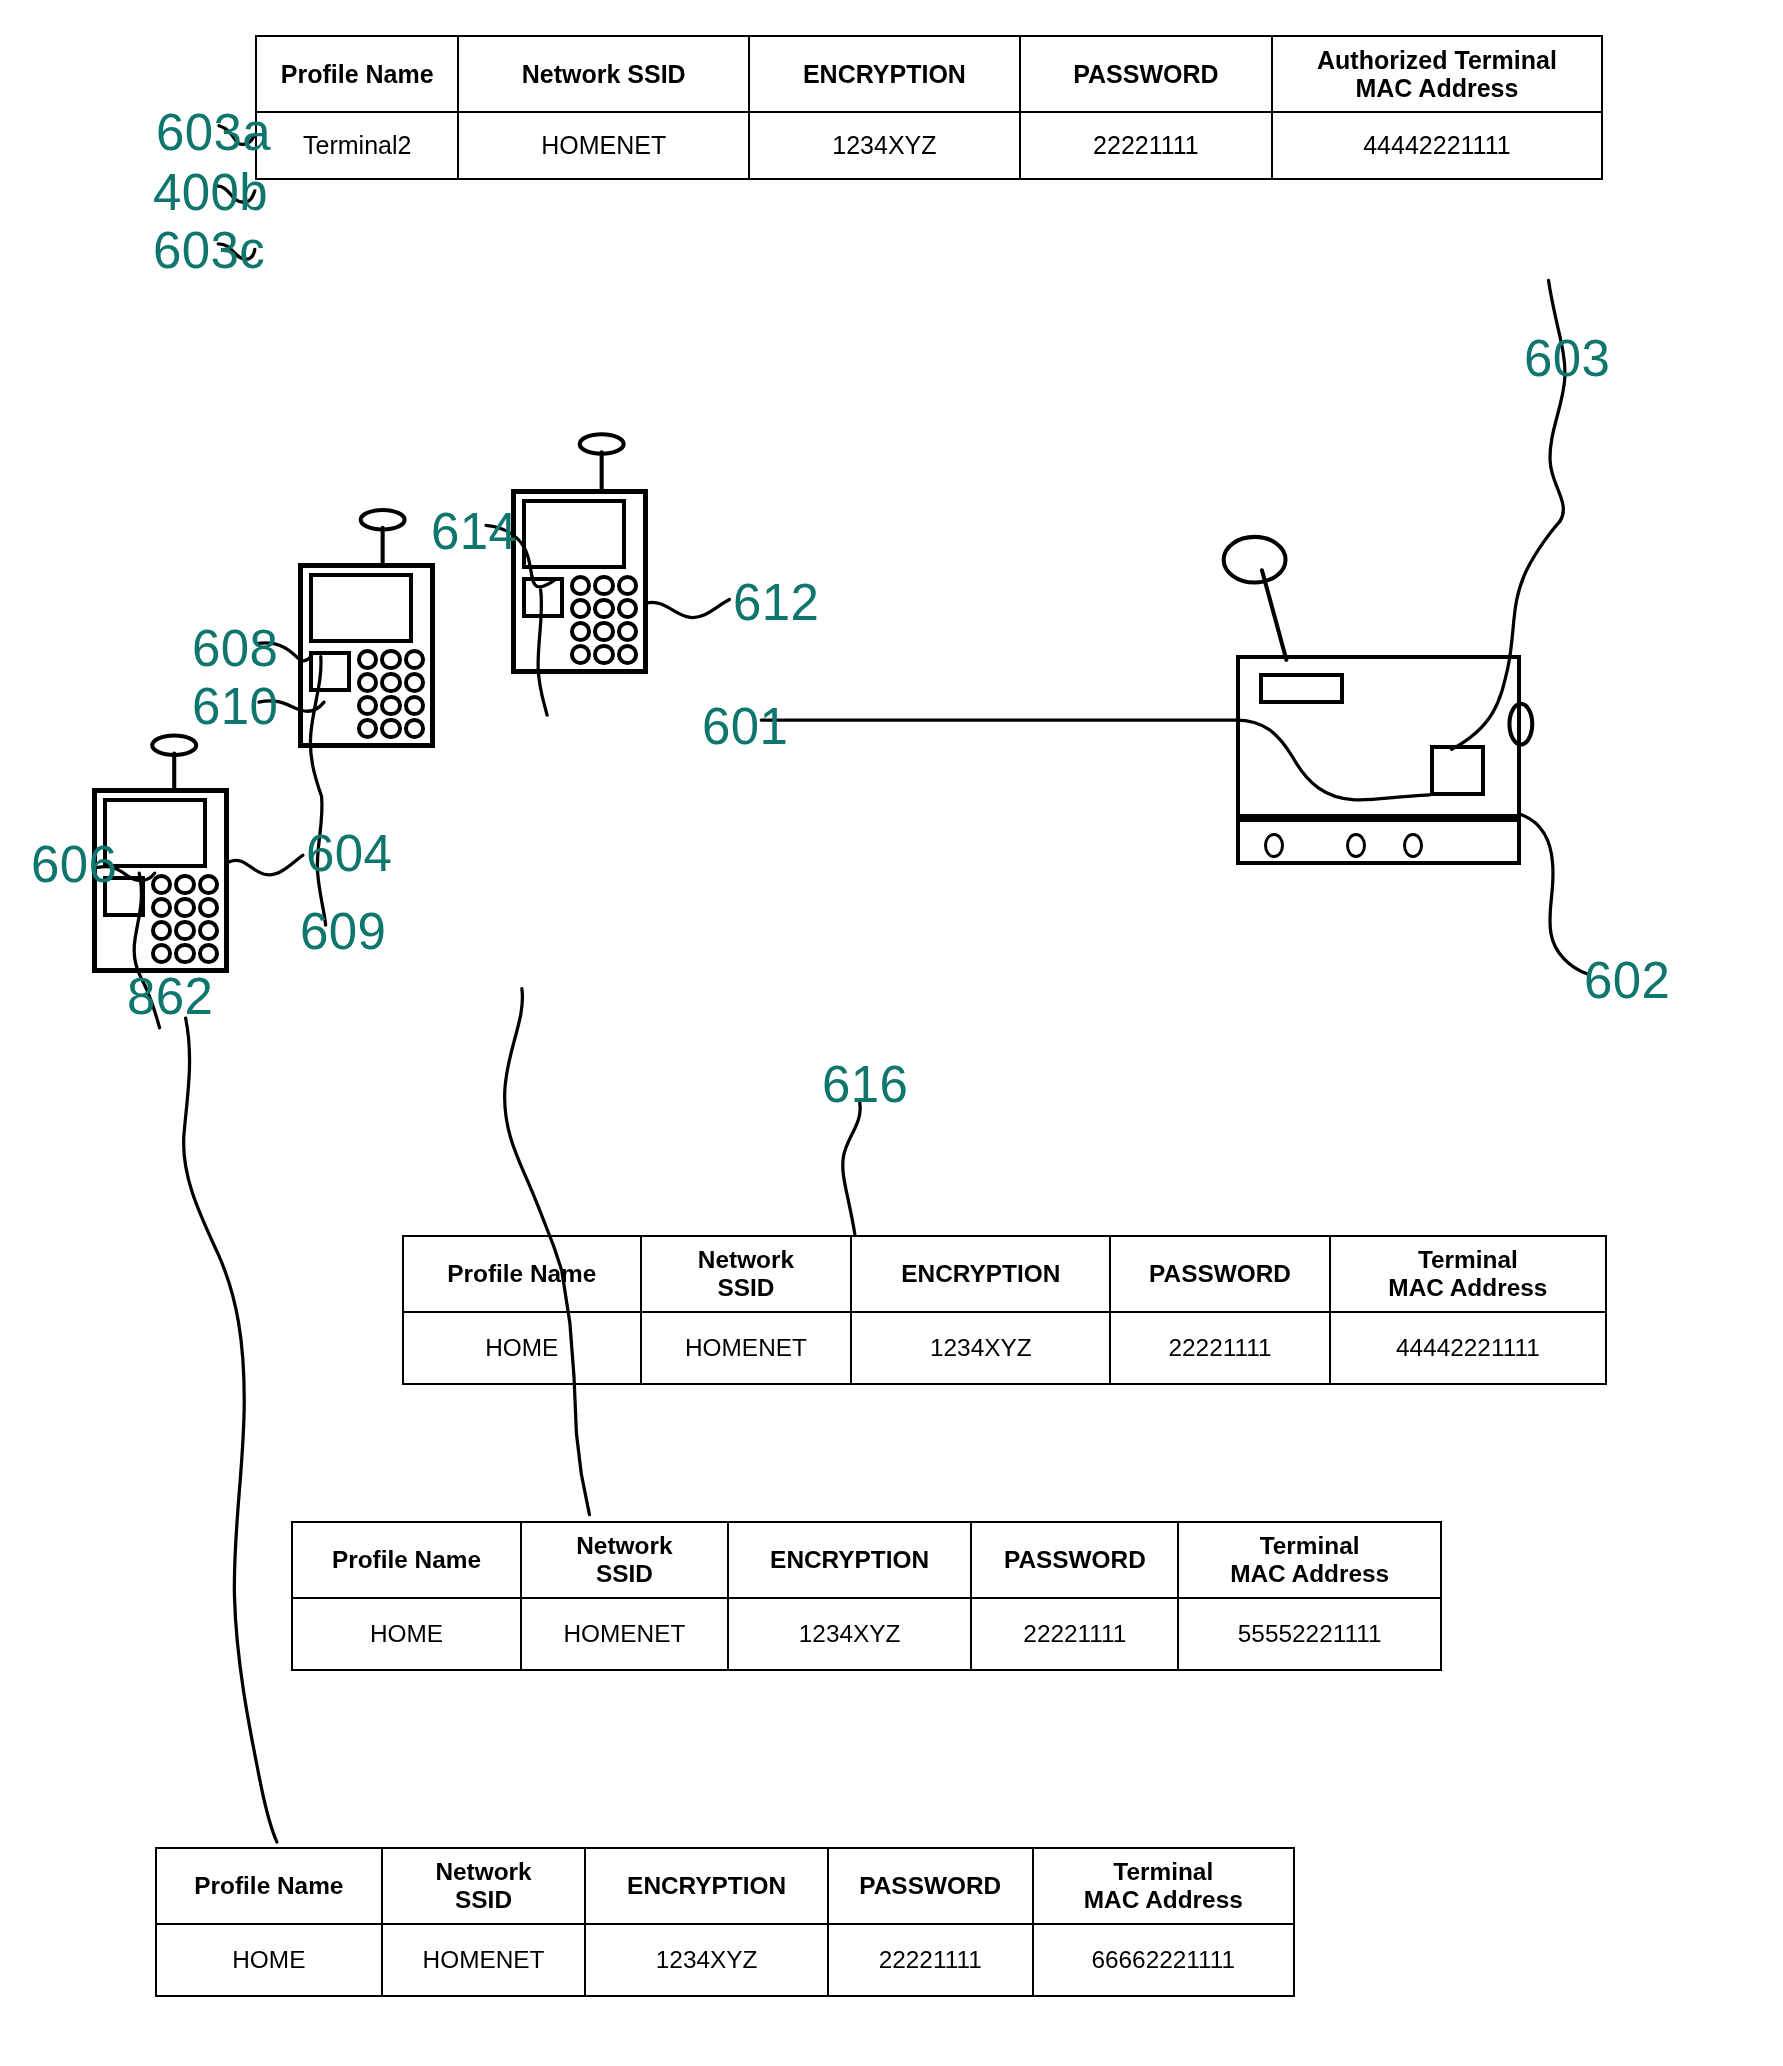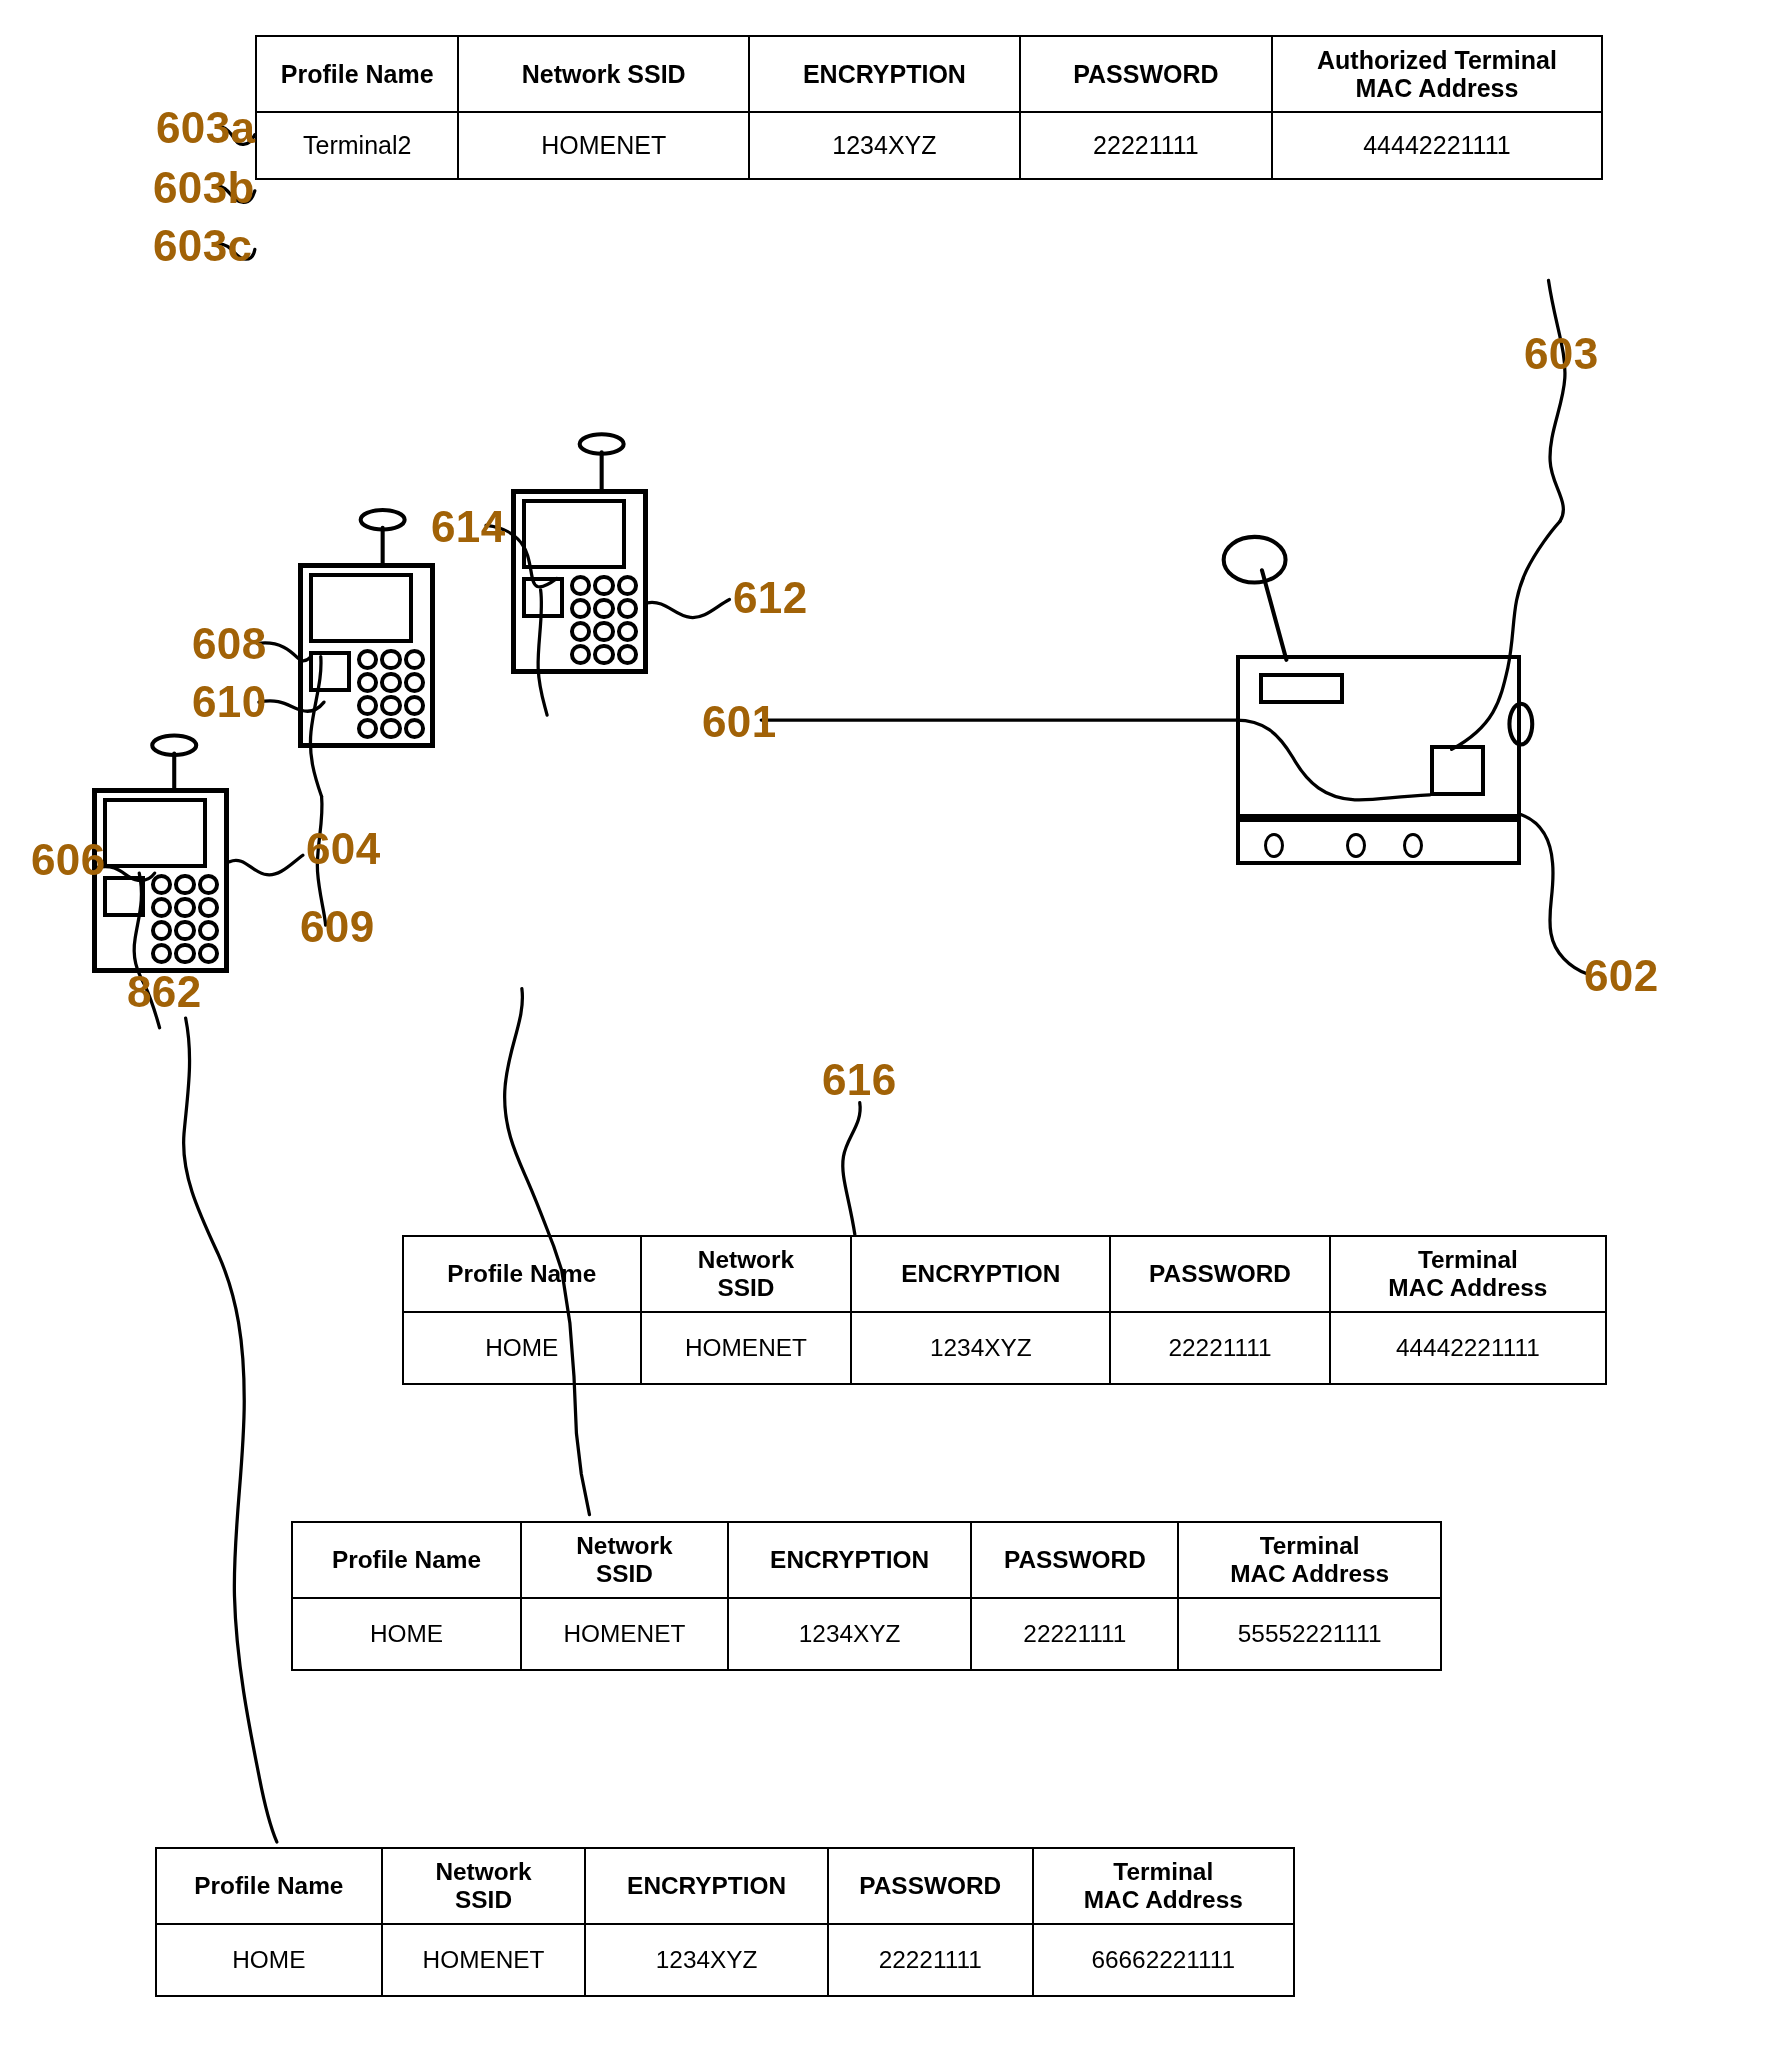--- a/index.html
+++ b/index.html
@@ -75,23 +75,23 @@
   #table-609 tbody td { height: 64px; }
 
   #table-605 { left: 155px; top: 1847px; width: 1140px; }
   #table-605 thead td { height: 67px; }
   #table-605 tbody td { height: 64px; }
 
   
   .ref {
     position: absolute;
     font-family: "Liberation Sans", sans-serif;
-    font-size: 44px;
-    font-weight: bold;
-    color: #a16207;
+    font-size: 51px;
+    font-weight: normal;
+    color: #0f766e;
     white-space: nowrap;
     letter-spacing: 0.4px;
   }
 
   
   #router {
     position: absolute;
     left: 1236px;
     top: 655px;
     width: 285px;
@@ -446,21 +446,21 @@
       <path d="M178,1210 C188,1232 192,1248 196,1262" stroke-width="4"></path>
 
       <path d="M228,1250 C238,1300 230,1346 226,1392 C222,1442 244,1488 268,1540
                C292,1594 300,1650 300,1720 C300,1800 286,1880 288,1960
                C290,2040 306,2120 318,2180 C326,2222 334,2248 340,2262" stroke-width="4"></path>
 
     </g>
   </svg>
 
   <div class="ref" style="left:156px; top:103px;">603a</div>
-  <div class="ref" style="left:153px; top:163px;">603b</div>
+  <div class="ref" style="left:153px; top:163px;">400b</div>
   <div class="ref" style="left:153px; top:221px;">603c</div>
 
   <div class="ref" style="left:1524px; top:329px;">603</div>
   <div class="ref" style="left:702px;  top:697px;">601</div>
   <div class="ref" style="left:1584px; top:951px;">602</div>
 
   <div class="ref" style="left:431px;  top:502px;">614</div>
   <div class="ref" style="left:733px;  top:573px;">612</div>
   <div class="ref" style="left:822px; top:1055px;">616</div>
 

